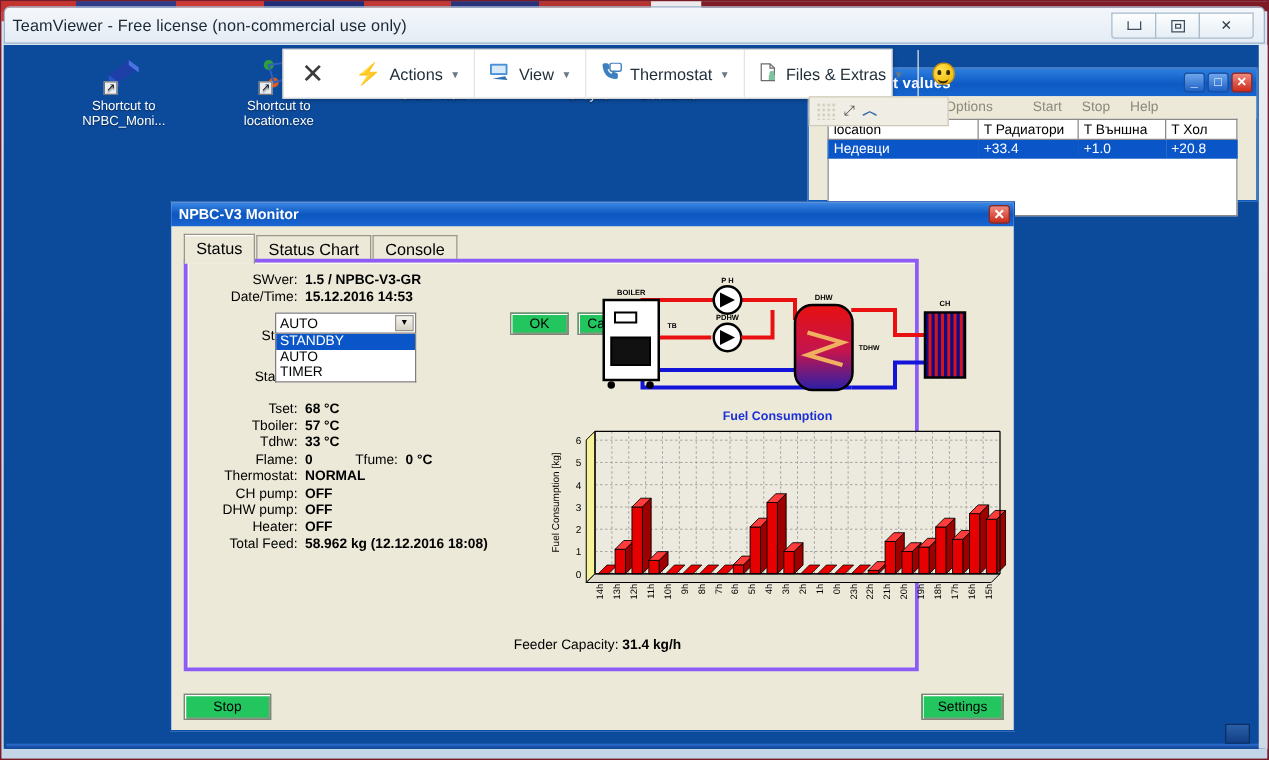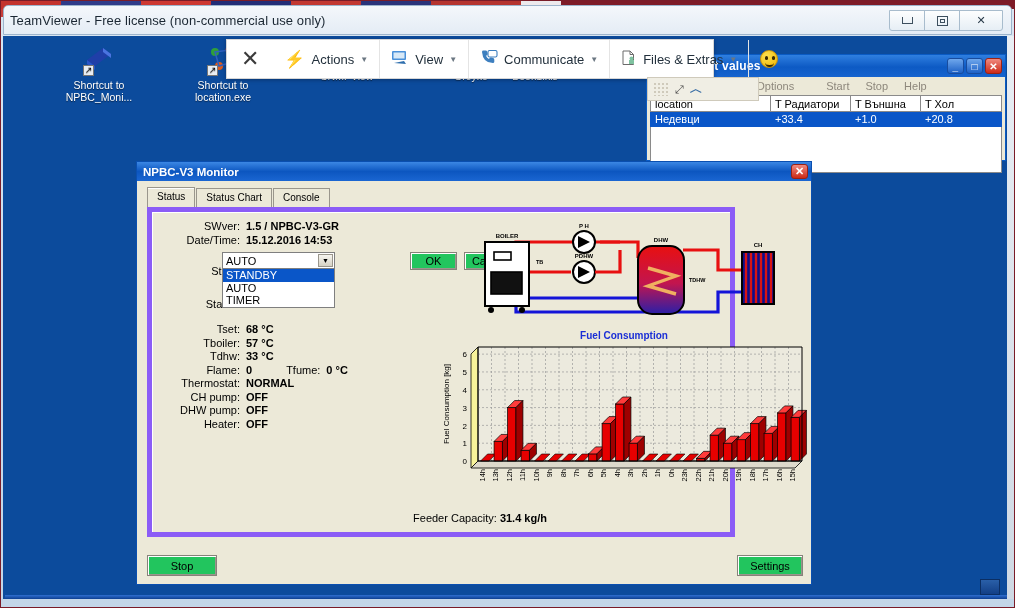--- a/index.html
+++ b/index.html
@@ -140,29 +140,29 @@
   .npbc-title {
     height:19px; background:linear-gradient(#3b87e4,#0c56c0 50%,#1a66d2);
     color:#fff; font-size:11.5px; font-weight:bold;
     display:flex; align-items:center; padding-left:6px;
   }
   .npbc-close{
     position:absolute;right:3px;top:2px;width:17px;height:15px;border-radius:3px;
     background:linear-gradient(#f08a7f,#cb2a17); border:1px solid #9b2214;
     color:#fff;font-size:11px;font-weight:bold;display:flex;align-items:center;justify-content:center;
   }
-  .tabs { display:flex; padding:6px 0 0 10px; gap:1px; font-size:10px;}
+  .tabs { display:flex; padding:6px 0 0 10px; gap:1px; font-size:13px;}
   .tab{
     padding:3px 9px 4px; border:1px solid #9a968c; border-bottom:none;
     background:#ece9d8; color:#000; position:relative; top:1px;
   }
   .tab.active{ background:#ece9d8; z-index:3; box-shadow:inset 0 1px 0 #fff; padding-bottom:5px; top:0;}
   .panel {
     position:absolute; left:10px; top:45px; width:588px; height:330px;
-    border:5px solid #8b5cf6; background:#ece9d8; box-shadow:inset 1px 1px 0 #fff;
+    border:3px solid #8b5cf6; background:#ece9d8; box-shadow:inset 1px 1px 0 #fff;
   }
   
   .fields{ position:absolute; left:8px; top:8px; width:245px; font-size:11px; }
   .frow{ display:flex; height:13.5px; align-items:baseline; }
   .flabel{ width:86px; text-align:right; padding-right:6px; color:#000; }
   .fval{ font-weight:bold; color:#000; }
   .fval2label{ padding-left:34px; padding-right:6px; }
   
   .state-wrap{ position:absolute; left:70px; top:40px; width:200px; }
   .combo{
@@ -309,21 +309,21 @@
         <span>Options</span>
         <span style="margin-left:16px">Start</span>
         <span>Stop</span>
         <span>Help</span>
       </div>
       <div class="cv-grid-overlay">
         <span class="dots"></span>
         <span style="font-size:11px;color:#4a4a4a">⤢</span>
         <span style="font-size:13px;color:#3a6ea5;font-weight:bold">︿</span>
       </div>
-      <div style="padding:0 3px;">
+      <div style="padding:0 15px;">
         <table class="cv-table">
           <thead>
             <tr>
               <th style="width:120px">location</th>
               <th style="width:80px">T Радиатори</th>
               <th style="width:70px">T Външна</th>
               <th>T Хол</th>
             </tr>
           </thead>
           <tbody>
@@ -357,21 +357,21 @@
         <span>View</span>
         <span class="tvt-caret">▼</span>
       </div>
       <div class="tvt-item">
         <span>
           <svg width="18" height="15" viewBox="0 0 18 15">
               <path d="M2 2 q0 -1.4 1.4 -1.4 h2.2 q1.3 0 1.6 1.2 l.5 2 q.2 1 -.7 1.4 l-1 .5 q1 2.2 3 3.4 l.6 -1 q.5 -.9 1.5 -.6 l2 .6 q1.2 .4 1.2 1.6 v2 q0 1.4 -1.4 1.4 q-10 0 -10.9 -11.1z" fill="#3d7fbf"></path>
               <rect x="8" y="0.5" width="9" height="6.5" rx="1.6" fill="none" stroke="#3d7fbf" stroke-width="1.1"></rect>
             </svg>
         </span>
-        <span>Communicate</span>
+        <span>Thermostat</span>
         <span class="tvt-caret">▼</span>
       </div>
       <div class="tvt-item">
         <span>
           <svg width="16" height="16" viewBox="0 0 16 16">
               <path d="M2 1 h7 l3.5 3.5 v10 h-10.5z" fill="#fff" stroke="#6b6b6b" stroke-width="1"></path>
               <path d="M9 1 v3.5 h3.5" fill="none" stroke="#6b6b6b" stroke-width="1"></path>
               <path d="M8 10 h5 v4 h-5z" fill="#7fc2a0"></path>
               <circle cx="10.5" cy="8.5" r="2" fill="#7fc2a0"></circle>
             </svg>
@@ -442,20 +442,24 @@
             <span class="flabel">CH pump:</span>
             <span class="fval">OFF</span>
           </div>
           <div class="frow">
             <span class="flabel">DHW pump:</span>
             <span class="fval">OFF</span>
           </div>
           <div class="frow">
             <span class="flabel">Heater:</span>
             <span class="fval">OFF</span>
+          </div>
+          <div class="frow" style="width:300px">
+            <span class="flabel">Total Feed:</span>
+            <span class="fval" style="white-space:nowrap">58.962 kg (12.12.2016 18:08)</span>
           </div>
         </div>
 
         <div class="state-wrap">
           <div class="combo">
             <span>AUTO</span>
             <span class="arrowbtn">▼</span>
           </div>
           <div class="listbox">
             <div class="lbitem sel">STANDBY</div>

